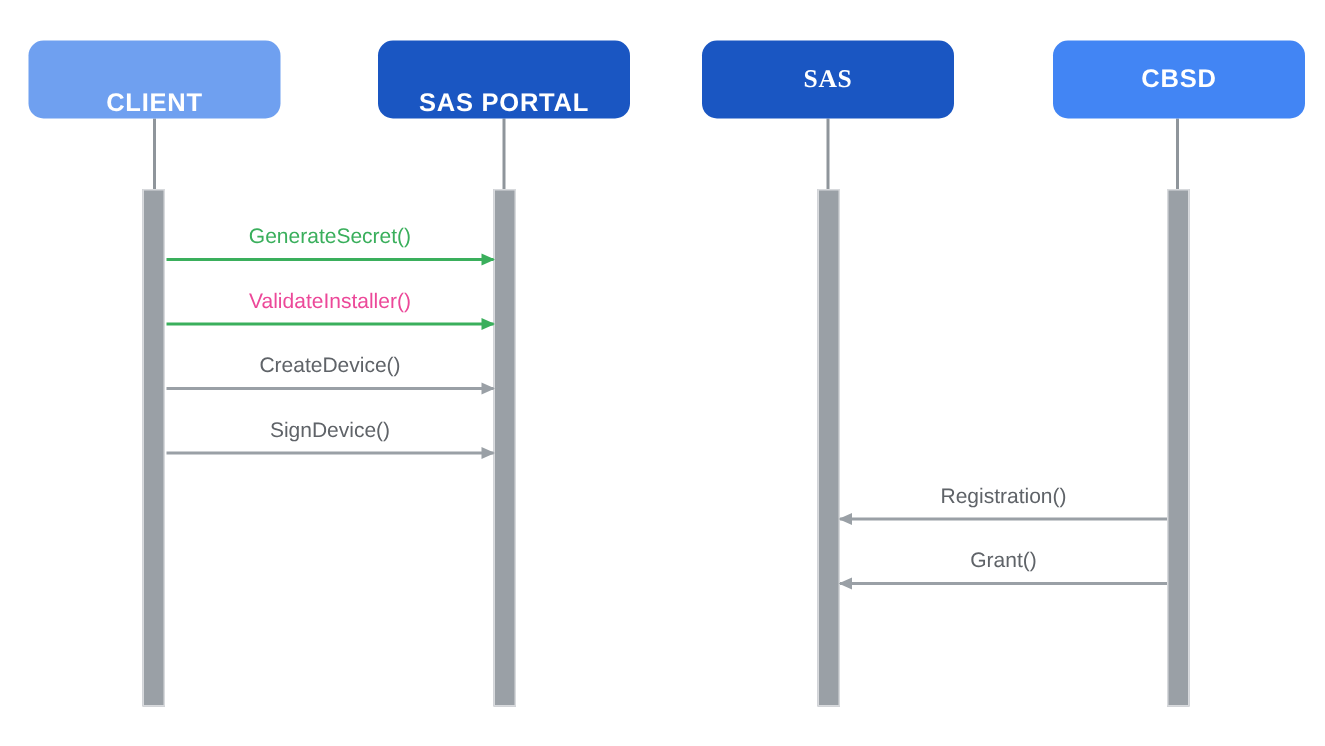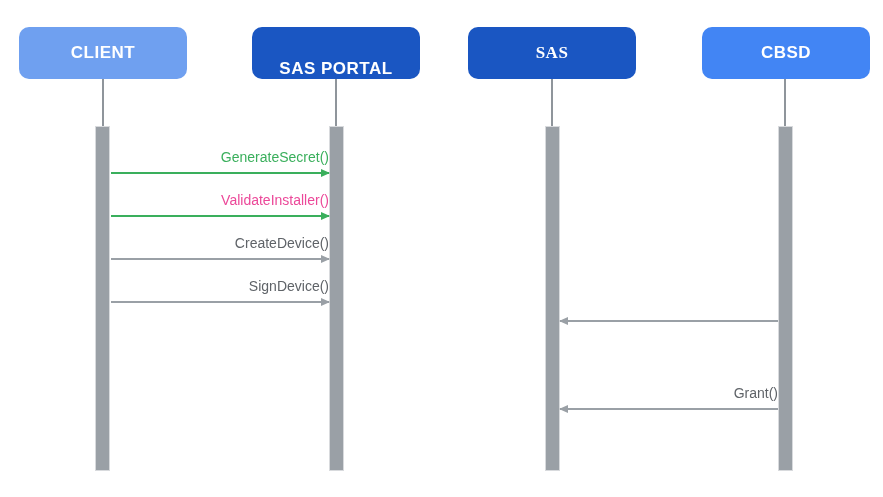--- a/index.html
+++ b/index.html
@@ -45,21 +45,21 @@
   .msg{position:absolute;z-index:3;}
   .msg-left-group{left:111px;width:218px;}
   .msg-right-group{left:560px;width:218px;}
   .msg-0{top:147px;}
   .msg-1{top:190px;}
   .msg-2{top:233px;}
   .msg-3{top:276px;}
   .msg-4{top:320px;}
   .msg-5{top:363px;}
   .msg-label{
-    display:block;text-align:right;
+    display:block;text-align:center;
     font-size:14px;line-height:20px;margin-bottom:5px;
   }
   .msg-track{position:relative;width:100%;}
   .msg-line{display:block;width:100%;}
   .msg-line-thick{height:2px;}
   .msg-line-thin{height:1.5px;}
   .arrow-head{
     position:absolute;width:0;height:0;top:50%;
     border-top:4.5px solid transparent;
     border-bottom:4.5px solid transparent;
@@ -71,21 +71,21 @@
   .arrow-head-left{
     left:-1px;transform:translateY(-50%);
     border-right:9px solid #000;
   }
 </style>
 </head>
 <body>
 
 <div class="diagram">
 
-  <div class="actor actor-client" style="background: rgb(111, 160, 240);">
+  <div class="actor actor-client" style="background: rgb(111, 160, 240); align-items: flex-end;">
     <span>CLIENT</span>
   </div>
   <div class="actor actor-sas-portal" style="background: rgb(26, 86, 194); align-items: flex-end;">
     <span>SAS PORTAL</span>
   </div>
   <div class="actor actor-sas" style="background: rgb(26, 86, 194);">
     <span>SAS</span>
   </div>
   <div class="actor actor-cbsd" style="background: rgb(66, 133, 244);">
     <span>CBSD</span>
@@ -127,27 +127,28 @@
 
   <div class="msg msg-left-group msg-2">
     <span class="msg-label" style="color: rgb(95, 99, 104);">CreateDevice()</span>
     <div class="msg-track">
       <span class="msg-line msg-line-thin" style="background: rgb(154, 160, 166);"></span>
       <span class="arrow-head arrow-head-right" style="border-left-color: rgb(154, 160, 166);"></span>
     </div>
   </div>
 
   <div class="msg msg-right-group msg-4">
+    <span class="msg-label" style="color: rgb(95, 99, 104);">Registration()</span>
     <div class="msg-track">
       <span class="msg-line msg-line-thin" style="background: rgb(154, 160, 166);"></span>
       <span class="arrow-head arrow-head-left" style="border-right-color: rgb(154, 160, 166);"></span>
     </div>
   </div>
 
   <div class="msg msg-right-group msg-5">
-    <span class="msg-label" style="color: rgb(95, 99, 104); margin-top: 20px;">Grant()</span>
+    <span class="msg-label" style="color: rgb(95, 99, 104);">Grant()</span>
     <div class="msg-track">
       <span class="msg-line msg-line-thin" style="background: rgb(154, 160, 166);"></span>
       <span class="arrow-head arrow-head-left" style="border-right-color: rgb(154, 160, 166);"></span>
     </div>
   </div>
 
 </div>
 
 </body></html>

